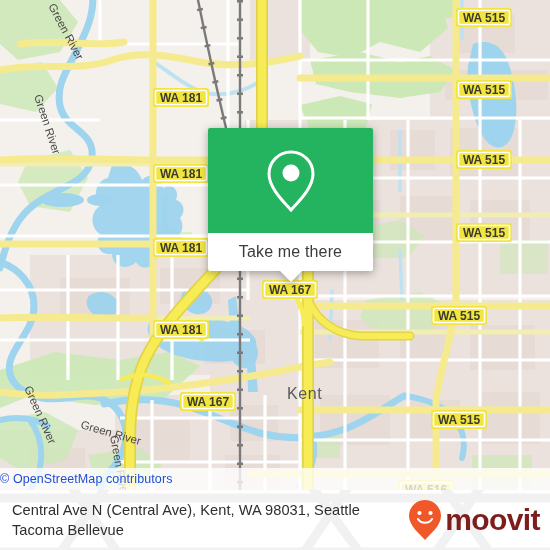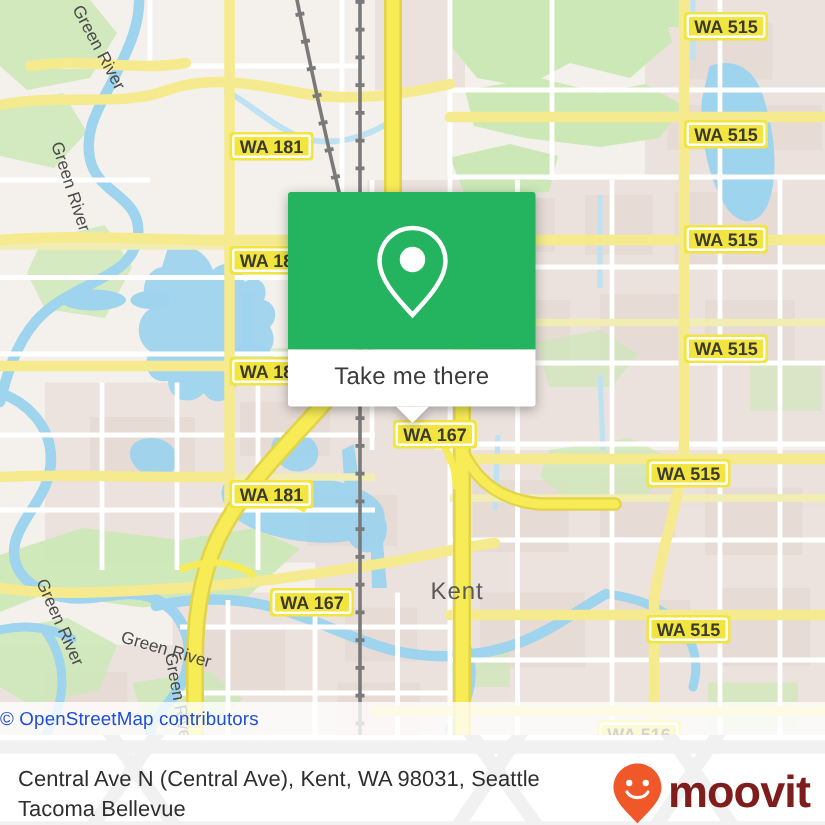--- a/index.html
+++ b/index.html
@@ -22,21 +22,21 @@
     position:absolute; left:0; bottom:0; width:550px; height:22px;
     background:rgba(255,255,255,0.78);
     display:flex; align-items:center;
     padding-left:0;
     font-size:12.5px; color:#1d4ed8; letter-spacing:.1px;
     z-index:20;
   }
 
   
   #callout{
-    position:absolute; left:192px; top:128px; width:165px;
+    position:absolute; left:208px; top:128px; width:165px;
     z-index:40;
     filter:drop-shadow(0 2px 4px rgba(0,0,0,0.33));
   }
   #callout-top{
     background:#24b35e; height:105px;
     display:flex; align-items:center; justify-content:center;
     border-radius:2px 2px 0 0;
   }
   #callout-bottom{
     background:#ffffff; height:38px;
@@ -56,21 +56,21 @@
   }
 
   
   #footer{
     position:absolute; left:0; top:490px; width:550px; height:60px;
     background:#ffffff; overflow:hidden;
   }
   #footer-watermark{ position:absolute; left:0; top:0; opacity:1; }
   #footer-inner{
     position:relative; z-index:2;
-    display:flex; align-items:flex-end; height:60px;
+    display:flex; align-items:center; height:60px;
     padding:0 10px 0 12px;
   }
   #footer-text{
     flex:1; font-size:14.6px; line-height:20px; color:#2e2e2e;
     letter-spacing:.05px; padding-right:6px;
   }
   #moovit-logo{ display:flex; align-items:center; flex:0 0 auto; }
   #moovit-wordmark{
     font-size:30px; font-weight:700; color:#7f1d1d;
     letter-spacing:-0.6px; margin-left:3px; line-height:30px;

